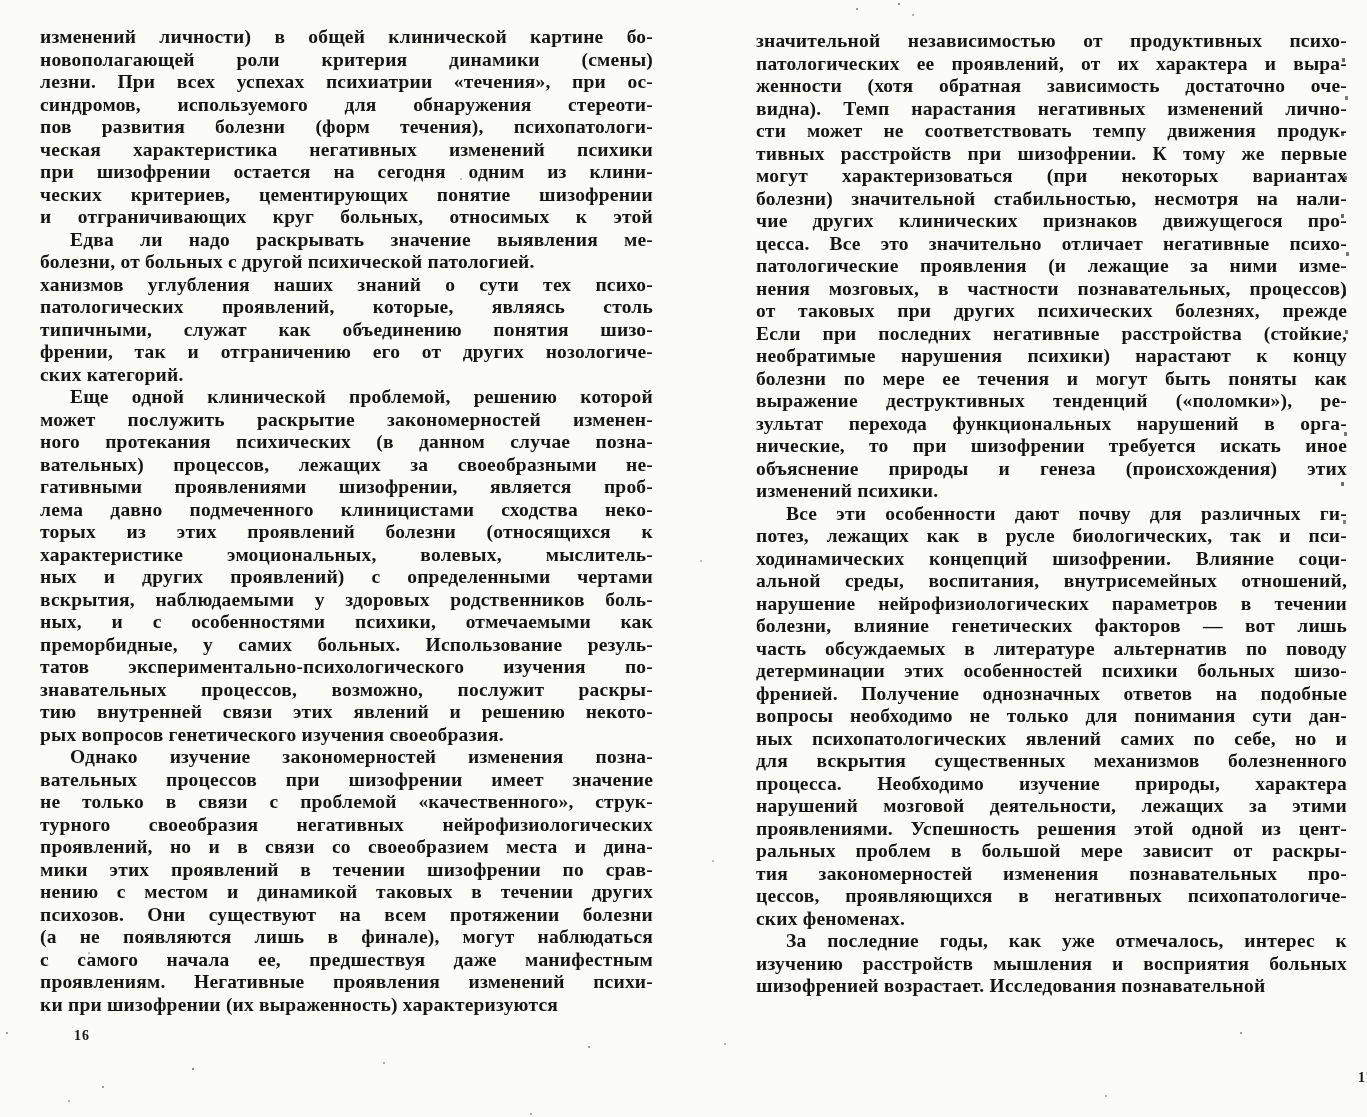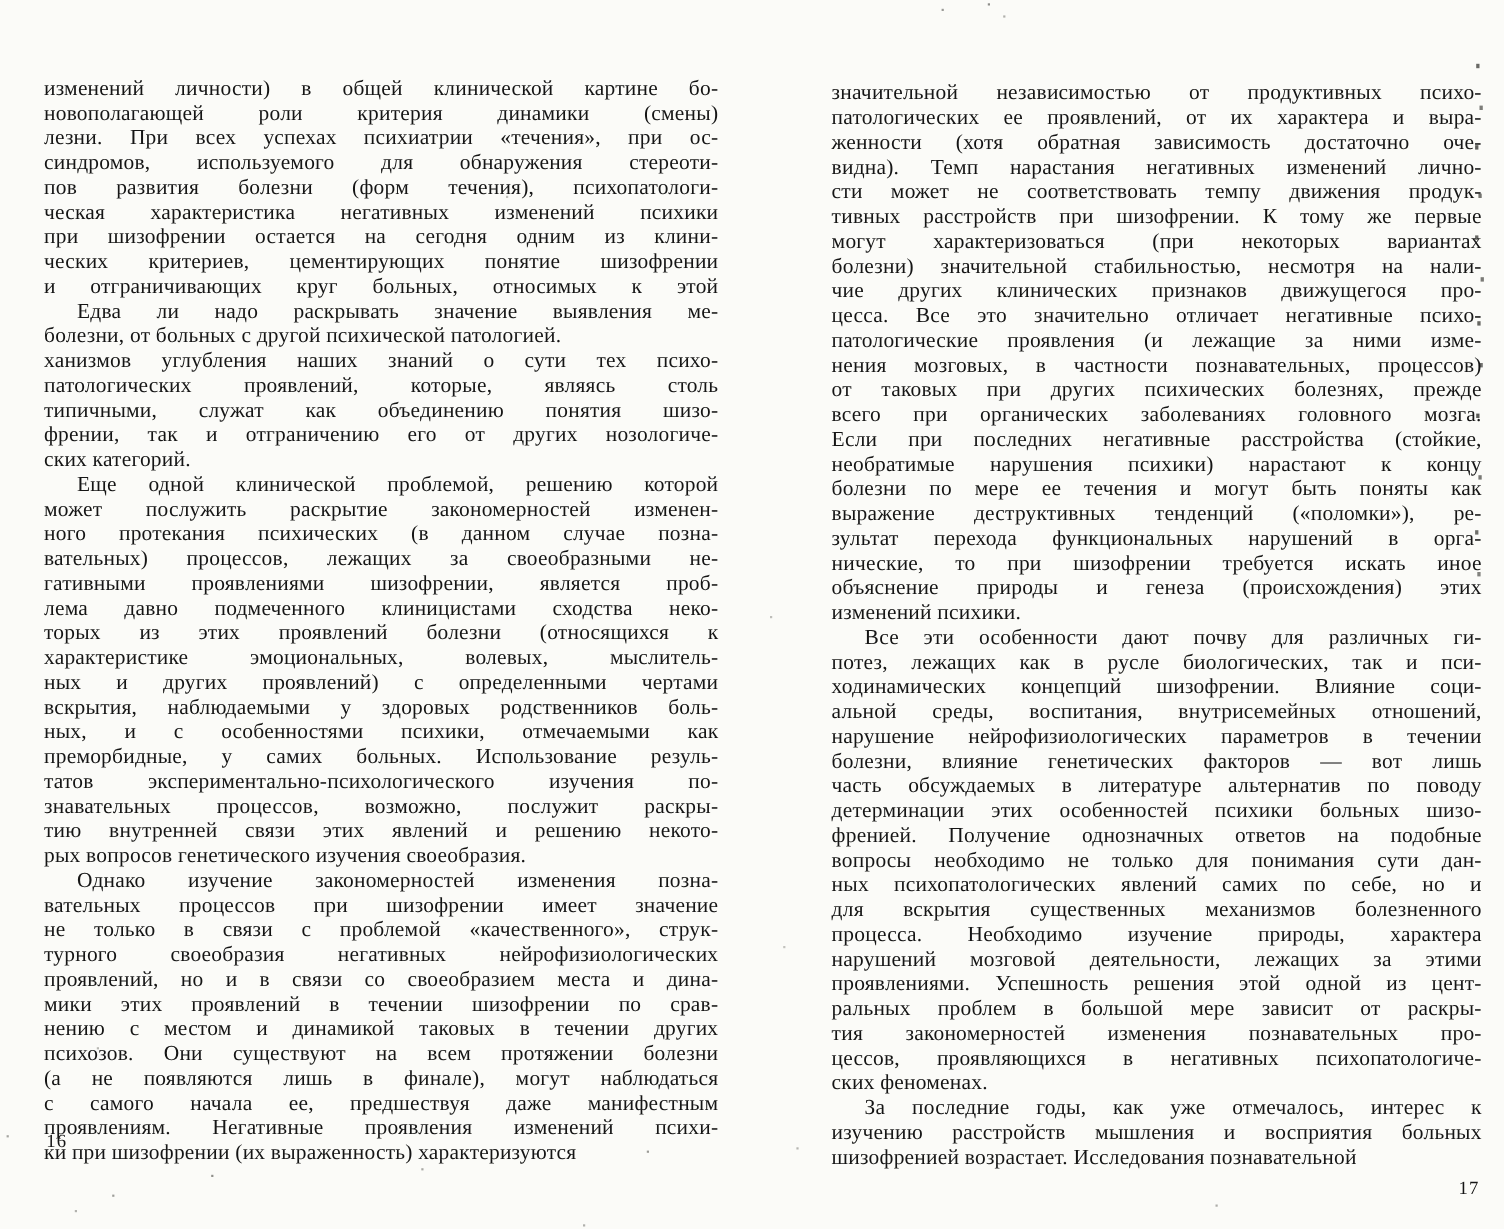--- a/index.html
+++ b/index.html
@@ -16,24 +16,23 @@
     color: #151515;
   }
   .spread {
     position: absolute;
     inset: 0;
   }
   .page-text {
     position: absolute;
     font-size: 19.5px;
     line-height: 22.5px;
-    font-weight: 400;
+    font-weight: 700;
     letter-spacing: 0.2px;
     text-rendering: optimizeLegibility;
-    margin-top: 44px;
   }
   .page-text.left {
     left: 40px;
     top: 26px;
     width: 613px;
   }
   .page-text.right {
     left: 756px;
     top: 30px;
     width: 591px;
@@ -46,23 +45,24 @@
     white-space: normal;
   }
   .line.last {
     text-align-last: left;
   }
   .line.indent {
     text-indent: 30px;
   }
   .page-number {
     position: absolute;
-    font-size: 17px;
-    font-weight: 400;
+    font-size: 14px;
+    font-weight: 700;
     letter-spacing: 1px;
+    margin-left: 32px;
   }
   .page-number.left {
     left: 42px;
     top: 1028px;
   }
   .page-number.right {
     left: 1326px;
     top: 1070px;
   }
   
@@ -152,21 +152,20 @@
       <div class="line">видна). Темп нарастания негативных изменений лично-</div>
       <div class="line">сти может не соответствовать темпу движения продук-</div>
       <div class="line">тивных расстройств при шизофрении. К тому же первые</div>
       <div class="line">могут характеризоваться (при некоторых вариантах</div>
       <div class="line">болезни) значительной стабильностью, несмотря на нали-</div>
       <div class="line">чие других клинических признаков движущегося про-</div>
       <div class="line">цесса. Все это значительно отличает негативные психо-</div>
       <div class="line">патологические проявления (и лежащие за ними изме-</div>
       <div class="line">нения мозговых, в частности познавательных, процессов)</div>
       <div class="line">от таковых при других психических болезнях, прежде</div>
-      <div class="line">всего при органических заболеваниях головного мозга.</div>
       <div class="line">Если при последних негативные расстройства (стойкие,</div>
       <div class="line">необратимые нарушения психики) нарастают к концу</div>
       <div class="line">болезни по мере ее течения и могут быть поняты как</div>
       <div class="line">выражение деструктивных тенденций («поломки»), ре-</div>
       <div class="line">зультат перехода функциональных нарушений в орга-</div>
       <div class="line">нические, то при шизофрении требуется искать иное</div>
       <div class="line">объяснение природы и генеза (происхождения) этих</div>
       <div class="line last">изменений психики.</div>
       <div class="line indent">Все эти особенности дают почву для различных ги-</div>
       <div class="line">потез, лежащих как в русле биологических, так и пси-</div>

